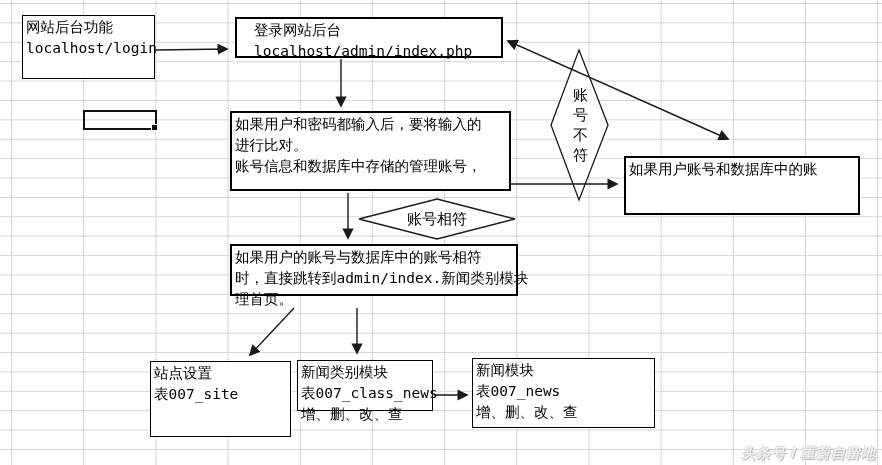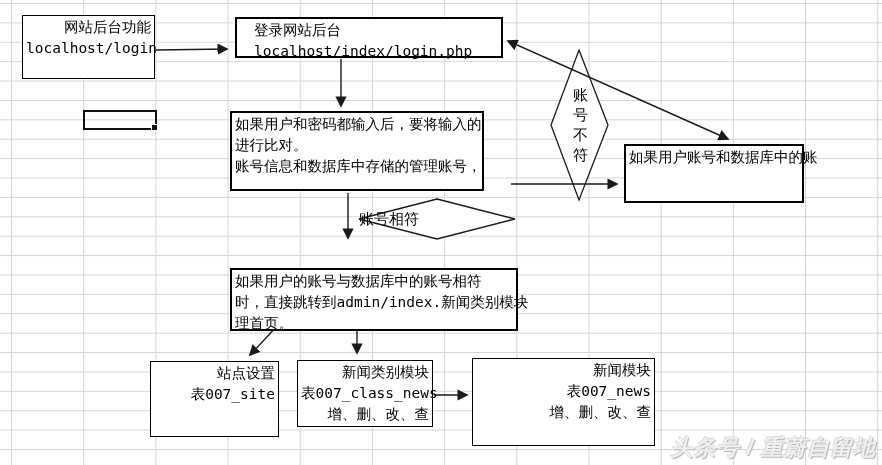--- a/index.html
+++ b/index.html
@@ -11,41 +11,41 @@
       linear-gradient(to bottom,#d5d5d5 1px,transparent 1px);
     background-size:72.2px 100%,100% 19.4px;
     background-position:11px 0,0 3px;
     font-family:"DejaVu Sans Mono","Liberation Mono",monospace;
     color:#000;
   }
   .box{
     position:absolute;background:#fff;border:2px solid #000;
     font-size:14.5px;line-height:21px;padding:1px 3px;box-sizing:border-box;
   }
-  .thin{border-width:1.5px;text-align:right;}
+  .thin{border-width:1.5px;}
   .line{white-space:nowrap;}
   #svglayer{position:absolute;left:0;top:0;width:882px;height:465px;}
   .vlabel{
     position:absolute;width:17px;text-align:right;font-size:15px;line-height:20px;
     word-break:break-all;
   }
   .dlabel{
-    position:absolute;text-align:left;font-size:15px;line-height:20px;white-space:nowrap;
+    position:absolute;text-align:center;font-size:15px;line-height:20px;white-space:nowrap;
   }
   #sel{
     position:absolute;left:83px;top:110px;width:74px;height:20px;
     border:2px solid #111;box-sizing:border-box;background:transparent;
   }
   #sel .handle{
     position:absolute;right:-3px;bottom:-3px;width:5px;height:5px;background:#111;
     border:1px solid #fff;
   }
   #watermark{
     position:absolute;right:6px;bottom:2px;
-    font-size:22px;font-weight:bold;font-style:italic;letter-spacing:1px;
+    font-size:14px;font-weight:bold;font-style:italic;letter-spacing:1px;
     color:#f0f0f0;
     text-shadow:1px 1px 1px #b2b2b2,-1px -1px 0 #dcdcdc;
     font-family:"Liberation Sans",sans-serif;
   }
 </style>
 </head>
 <body>
 
 <div id="canvas">
 
@@ -73,51 +73,51 @@
     <div class="handle"></div>
   </div>
 
   <div class="box thin" style="left:22px;top:15px;width:133px;height:64px;">
     <div class="line">网站后台功能</div>
     <div class="line">localhost/login</div>
   </div>
 
   <div class="box" style="left:235px;top:17px;width:268px;height:41px;padding-left:17px;">
     <div class="line">登录网站后台</div>
-    <div class="line">localhost/index/login.php</div>
+    <div class="line">localhost/admin/index.php</div>
   </div>
 
-  <div class="box" style="left:230px;top:111px;width:254px;height:80px;">
+  <div class="box" style="left:230px;top:111px;width:281px;height:80px;">
     <div class="line">如果用户和密码都输入后，要将输入的</div>
     <div class="line">进行比对。</div>
     <div class="line">账号信息和数据库中存储的管理账号，</div>
   </div>
 
-  <div class="box" style="left:624px;top:144px;width:180px;height:59px;">
+  <div class="box" style="left:624px;top:156px;width:236px;height:59px;">
     <div class="line">如果用户账号和数据库中的账</div>
   </div>
 
-  <div class="box" style="left:230px;top:244px;width:288px;height:63px;margin-top:24px;">
+  <div class="box" style="left:230px;top:244px;width:288px;height:52px;">
     <div class="line">如果用户的账号与数据库中的账号相符</div>
     <div class="line">时，直接跳转到admin/index.新闻类别模块</div>
     <div class="line">理首页。</div>
   </div>
 
-  <div class="box thin" style="left:150px;top:361px;width:129px;height:76px;">
+  <div class="box thin" style="left:150px;top:361px;width:141px;height:76px;">
     <div class="line">站点设置</div>
     <div class="line">表007_site</div>
   </div>
 
-  <div class="box thin" style="left:297px;top:360px;width:136px;height:67px;">
+  <div class="box thin" style="left:297px;top:360px;width:136px;height:51px;">
     <div class="line">新闻类别模块</div>
     <div class="line">表007_class_news</div>
     <div class="line">增、删、改、查</div>
   </div>
 
-  <div class="box thin" style="left:472px;top:358px;width:183px;height:88px;">
+  <div class="box thin" style="left:472px;top:358px;width:183px;height:70px;">
     <div class="line">新闻模块</div>
     <div class="line">表007_news</div>
     <div class="line">增、删、改、查</div>
   </div>
 
   <div class="vlabel" style="left:571px;top:85px;">账号不符</div>
   <div class="dlabel" style="left:359px;top:209px;width:156px;">账号相符</div>
 
   <div id="watermark">头条号 / 重蔚自留地</div>
 </div>

